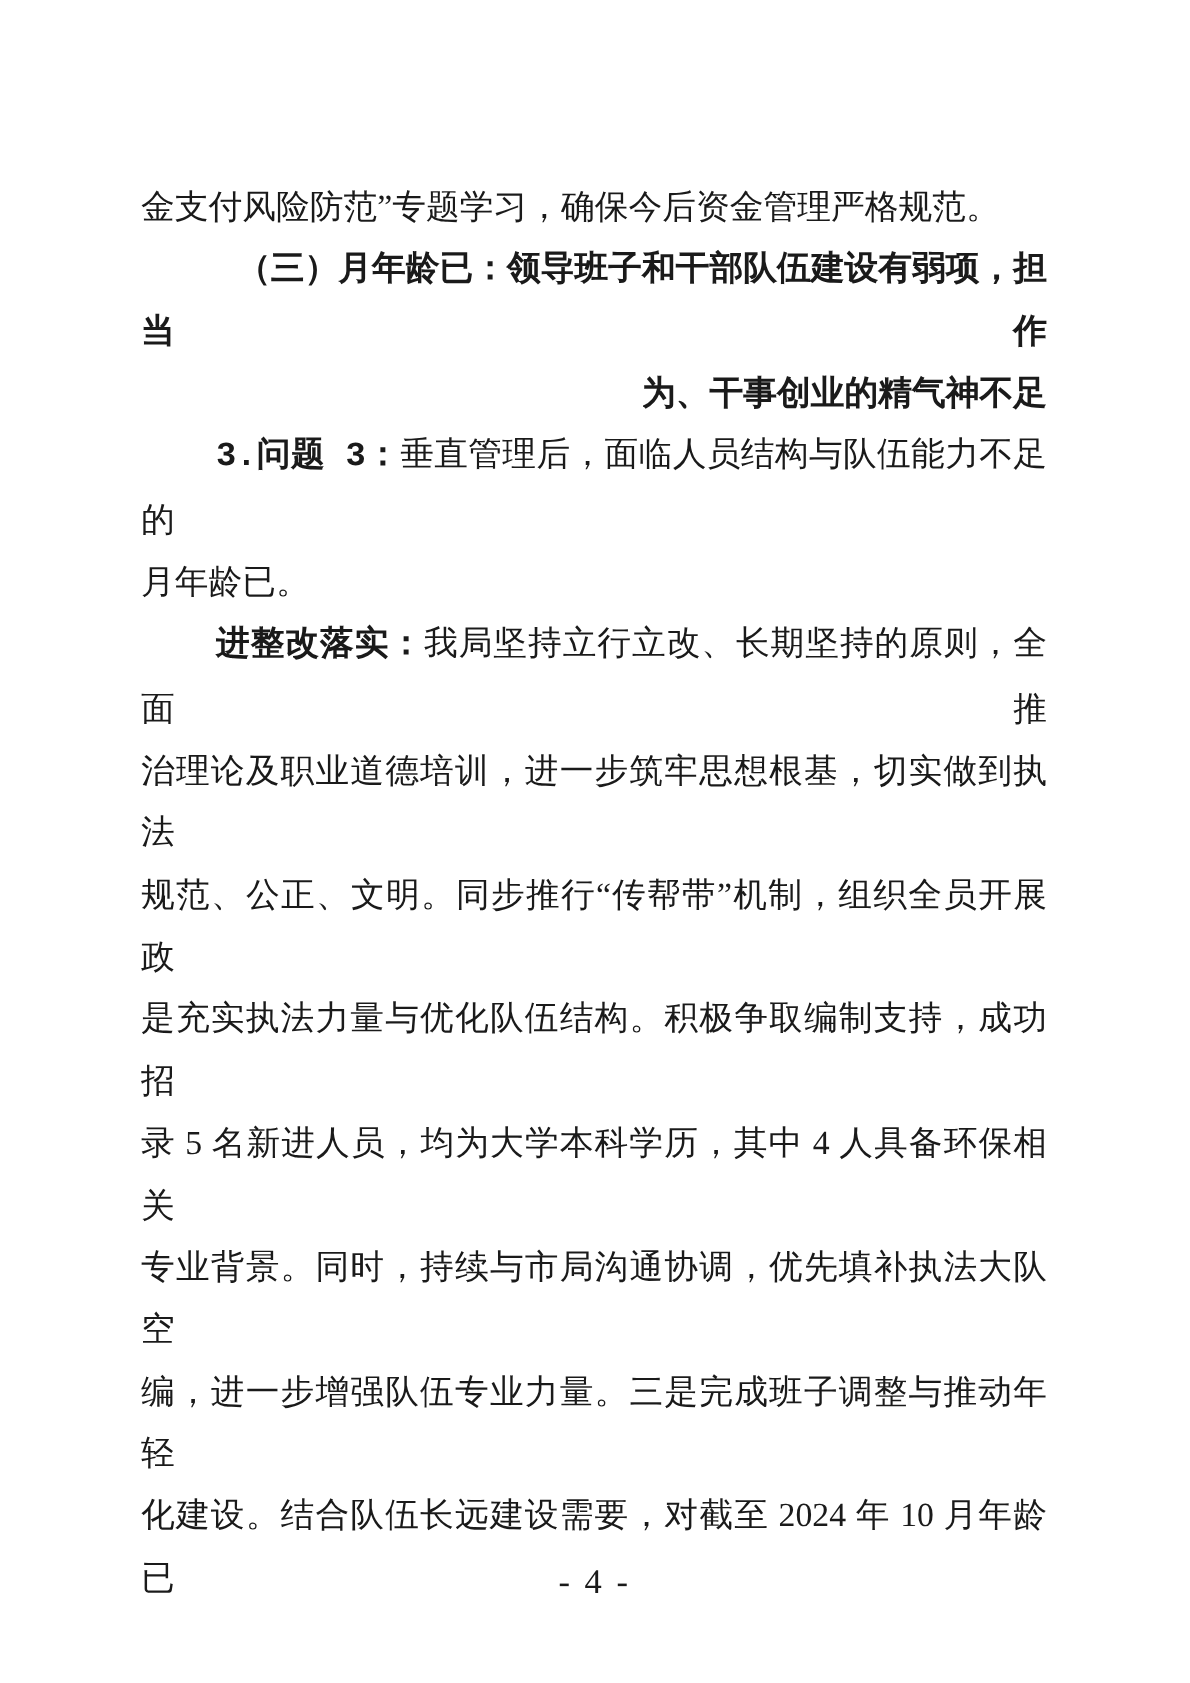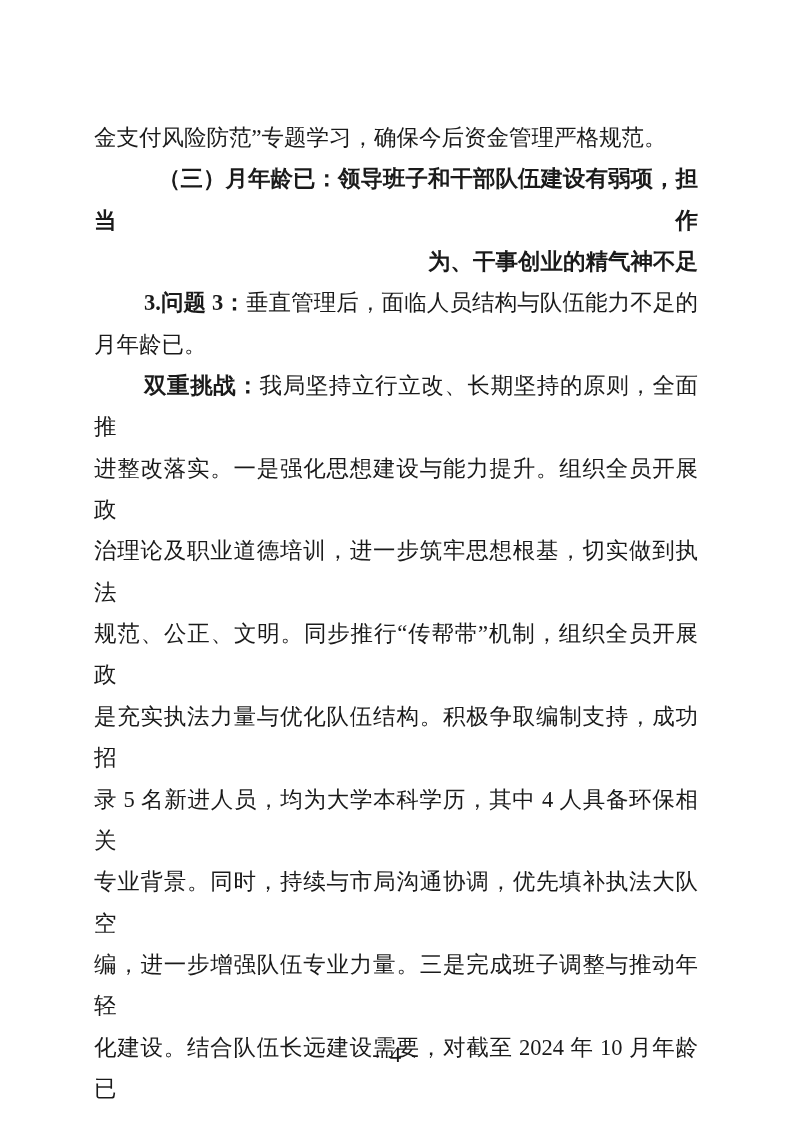--- a/index.html
+++ b/index.html
@@ -34,21 +34,21 @@
     text-align-last: justify;
   }
   .line.indent {
     text-indent: 50px;
   }
   .line.kai {
     font-weight: 700;
     text-align: right;
   }
   .lead {
-    font-family: Liberation Serif, serif;
+    font-family: Liberation Mono, monospace;
     font-weight: 700;
   }
   .page-number {
     position: absolute;
     top: 1040px;
     left: 0;
     width: 793px;
     text-align: center;
     font-size: 23px;
     line-height: 30px;
@@ -59,22 +59,21 @@
 </head>
 <body>
 
 <div class="page">
   <div class="text-block">
       <div class="line"><span>金支付风险防范”专题学习，确保今后资金管理严格规范。</span></div>
       <div class="line justify indent kai"><span>（三）月年龄已：领导班子和干部队伍建设有弱项，担当作</span></div>
       <div class="line kai"><span>为、干事创业的精气神不足</span></div>
       <div class="line justify indent"><span class="lead">3.问题 3：</span><span>垂直管理后，面临人员结构与队伍能力不足的</span></div>
       <div class="line"><span>月年龄已。</span></div>
-      <div class="line justify indent"><span class="lead">双重挑战：</span><span>我局坚持立行立改、长期坚持的原则，全面推</span></div>
-      <div class="line justify"><span>进整改落实。一是强化思想建设与能力提升。组织全员开展政</span></div>
+      <div class="line justify indent"><span class="lead">进整改落实：</span><span>我局坚持立行立改、长期坚持的原则，全面推</span></div>
       <div class="line justify"><span>治理论及职业道德培训，进一步筑牢思想根基，切实做到执法</span></div>
       <div class="line justify"><span>规范、公正、文明。同步推行“传帮带”机制，组织全员开展政</span></div>
       <div class="line justify"><span>是充实执法力量与优化队伍结构。积极争取编制支持，成功招</span></div>
       <div class="line justify"><span>录 5 名新进人员，均为大学本科学历，其中 4 人具备环保相关</span></div>
       <div class="line justify"><span>专业背景。同时，持续与市局沟通协调，优先填补执法大队空</span></div>
       <div class="line justify"><span>编，进一步增强队伍专业力量。三是完成班子调整与推动年轻</span></div>
       <div class="line justify"><span>化建设。结合队伍长远建设需要，对截至 2024 年 10 月年龄已</span></div>
     </div>
   <div class="page-number">- 4 -</div>
 </div>

